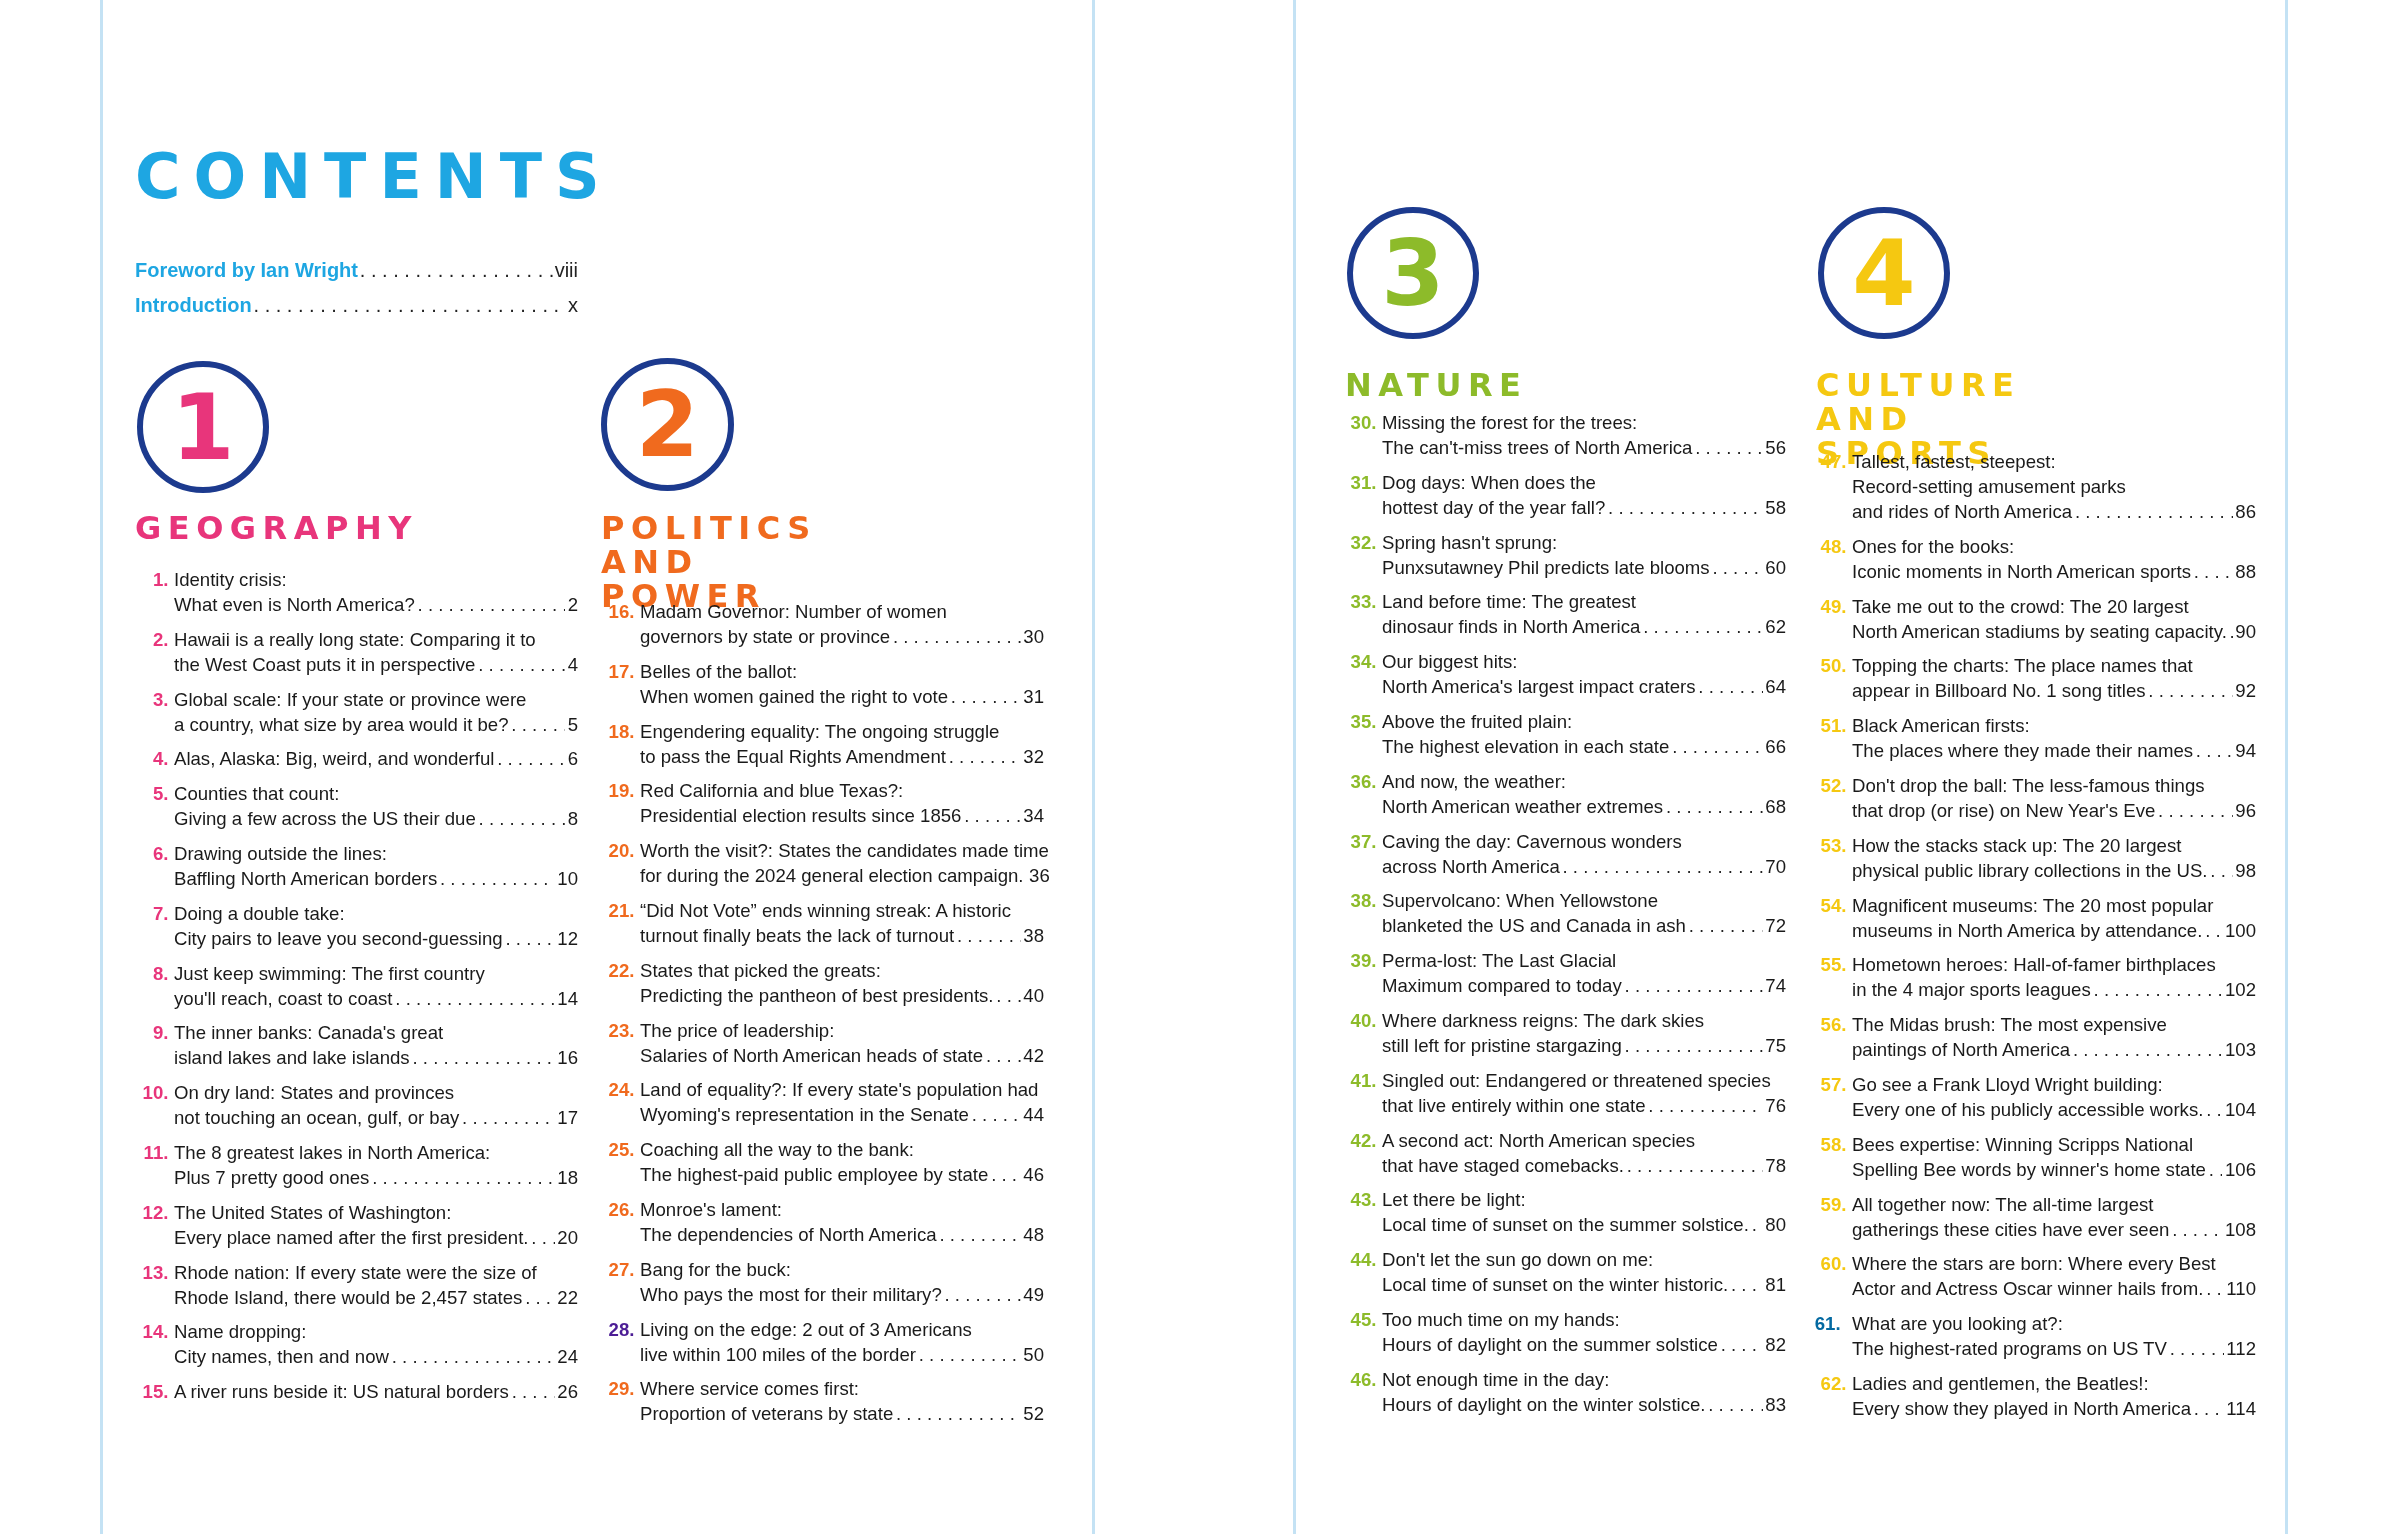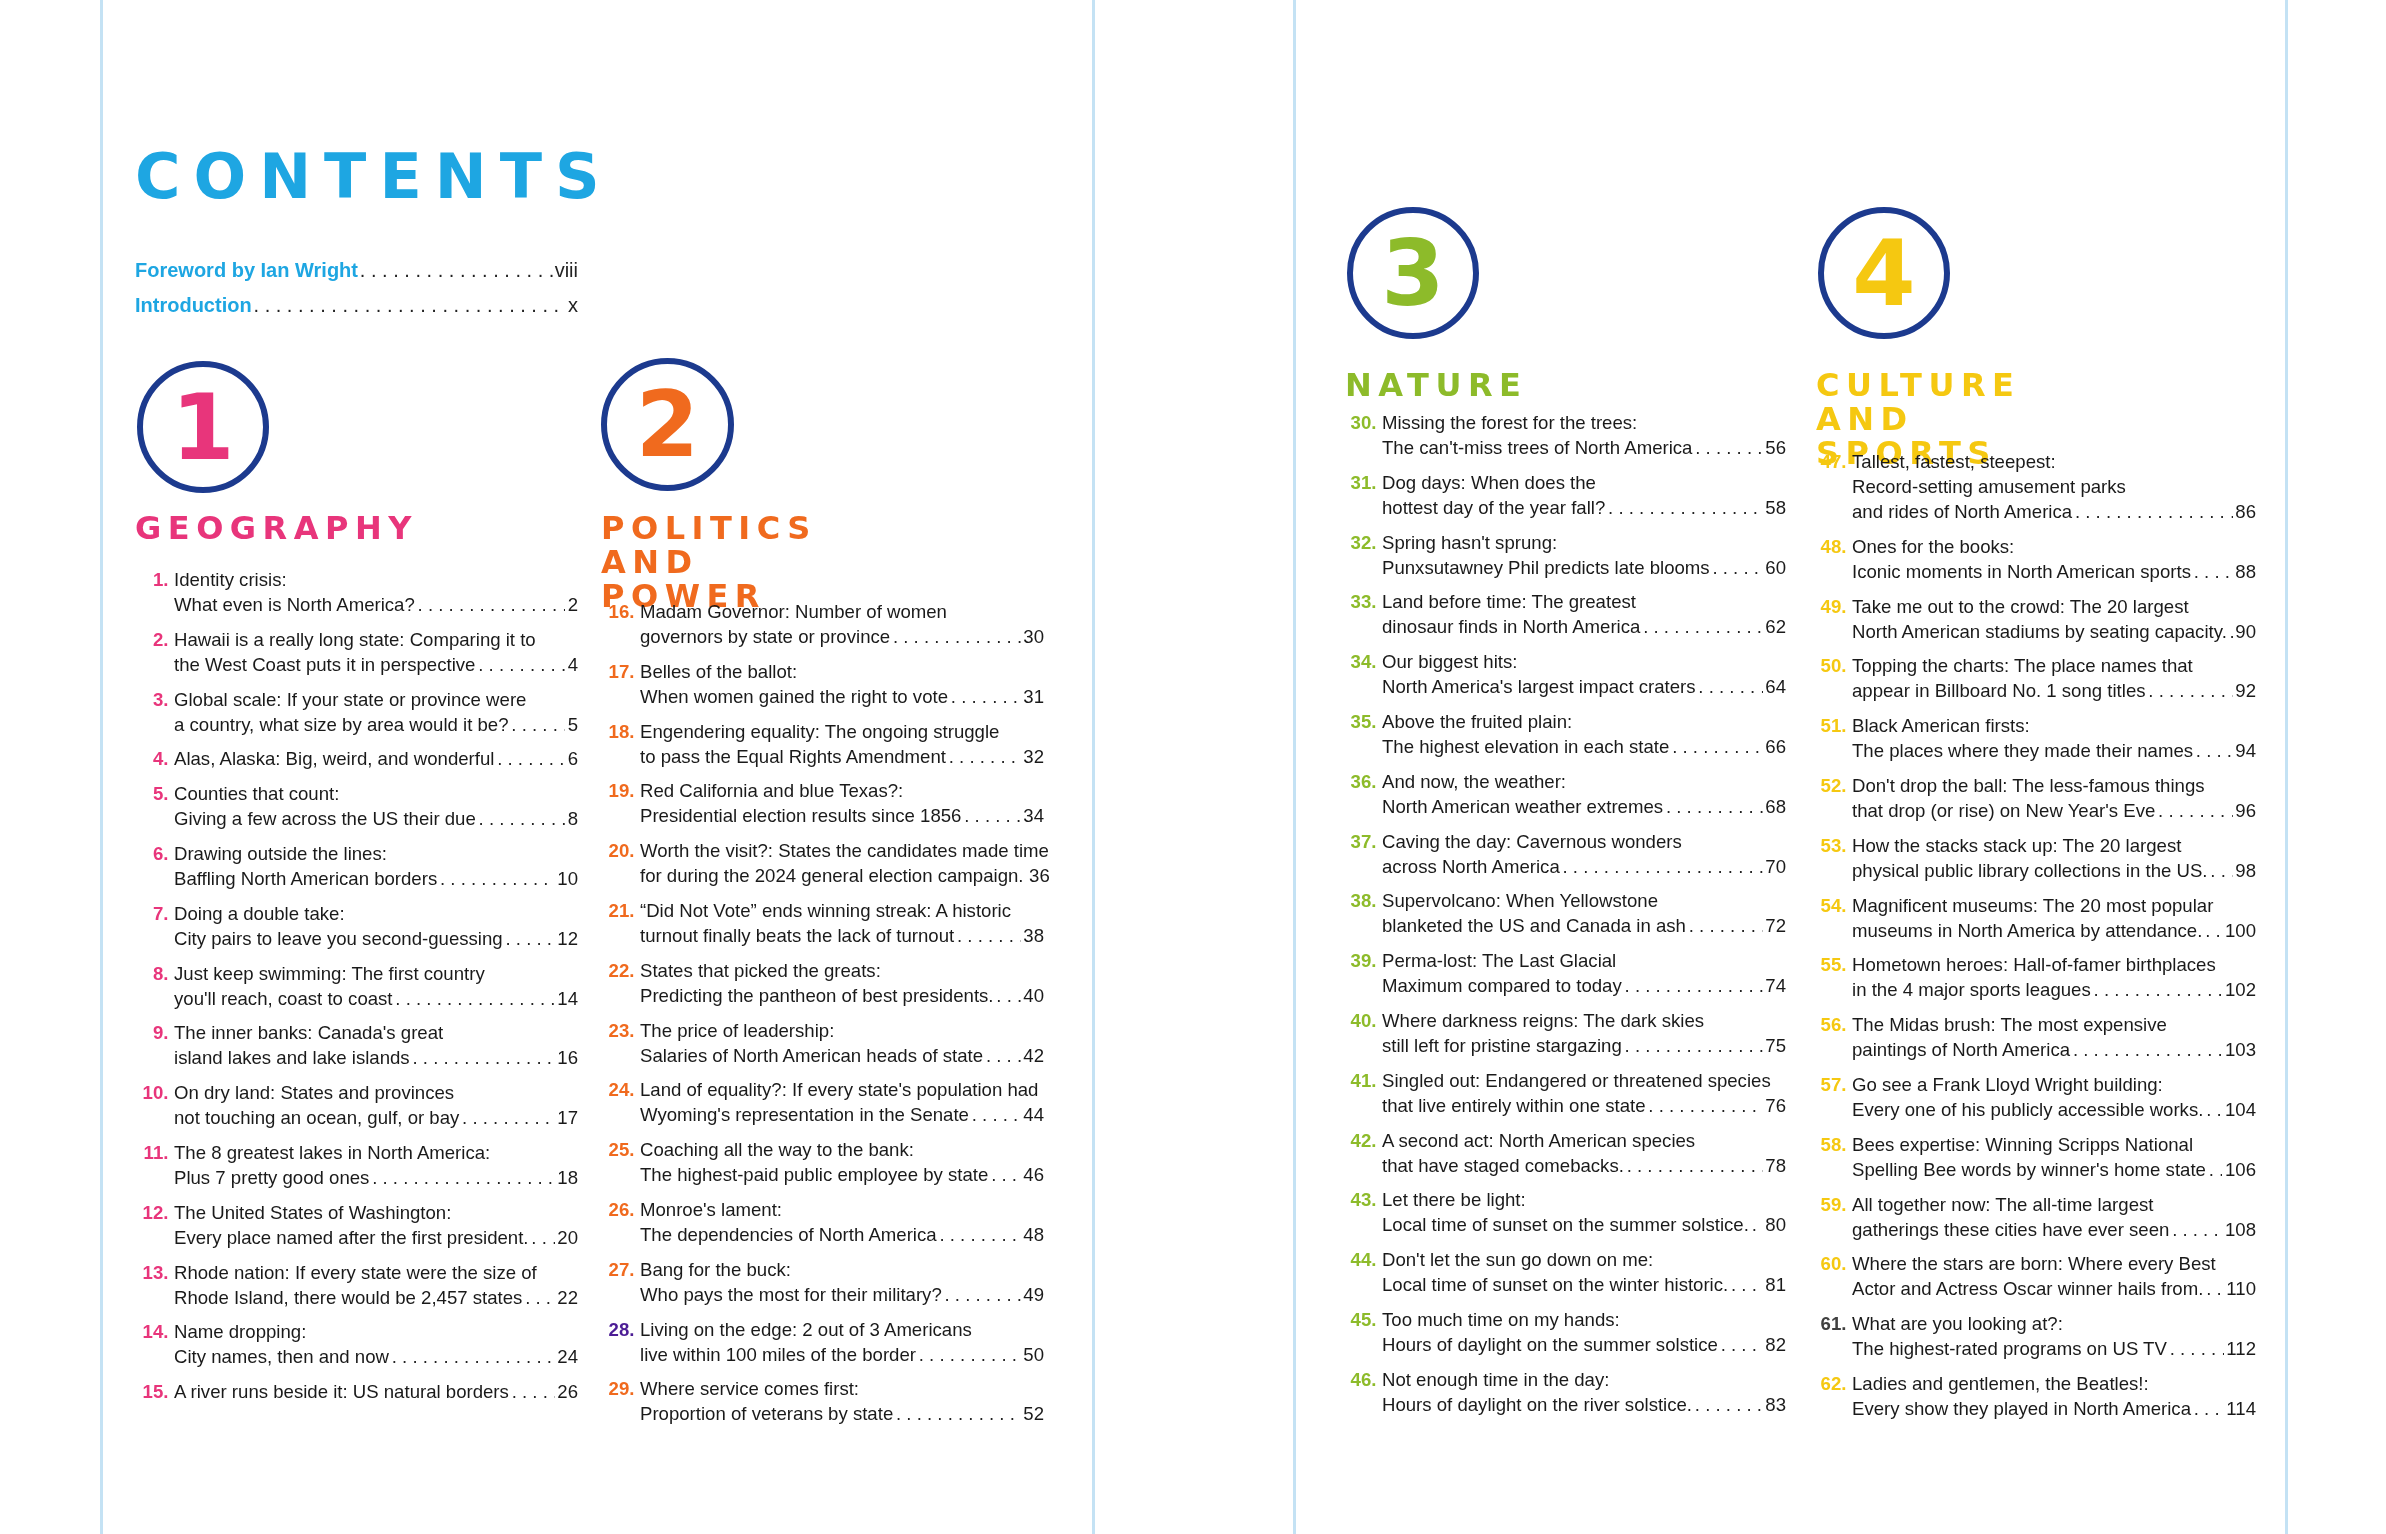--- a/index.html
+++ b/index.html
@@ -580,21 +580,21 @@
             <span class="dots"></span>
             <span class="pg">82</span>
           </span>
         </div>
       </div>
       <div class="entry">
         <span class="num" style="color: rgb(141, 187, 42);">46.</span>
         <div class="body">
           <span class="line">Not enough time in the day:</span>
           <span class="last">
-            <span class="t">Hours of daylight on the river solstice.</span>
+            <span class="t">Hours of daylight on the winter solstice.</span>
             <span class="dots"></span>
             <span class="pg">83</span>
           </span>
         </div>
       </div>
     </div>
 </section>
 
 <section class="chapter">
   <div class="chap-badge" style="left: 1818px; top: 207px; width: 132px; height: 132px; color: rgb(245, 200, 17);">
@@ -752,21 +752,21 @@
         <div class="body">
           <span class="line">Where the stars are born: Where every Best</span>
           <span class="last">
             <span class="t">Actor and Actress Oscar winner hails from.</span>
             <span class="dots"></span>
             <span class="pg">110</span>
           </span>
         </div>
       </div>
       <div class="entry">
-        <span class="num" style="color: #404040;">61.</span>
+        <span class="num" style="color: #0369a1; text-align: center;">61.</span>
         <div class="body">
           <span class="line">What are you looking at?:</span>
           <span class="last">
             <span class="t">The highest-rated programs on US TV</span>
             <span class="dots"></span>
             <span class="pg">112</span>
           </span>
         </div>
       </div>
       <div class="entry">

